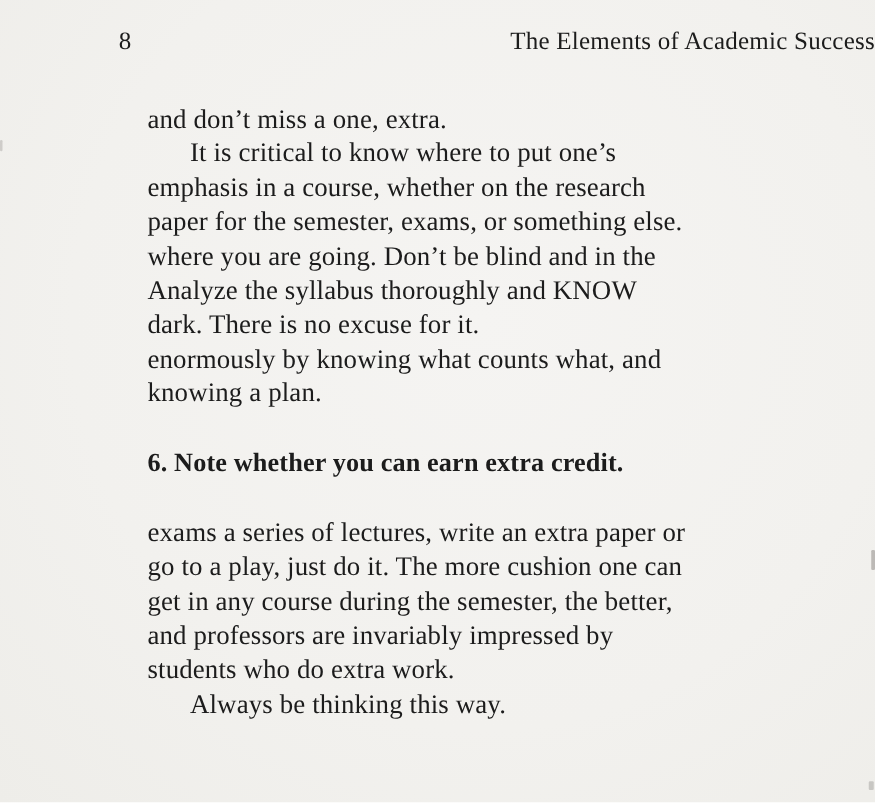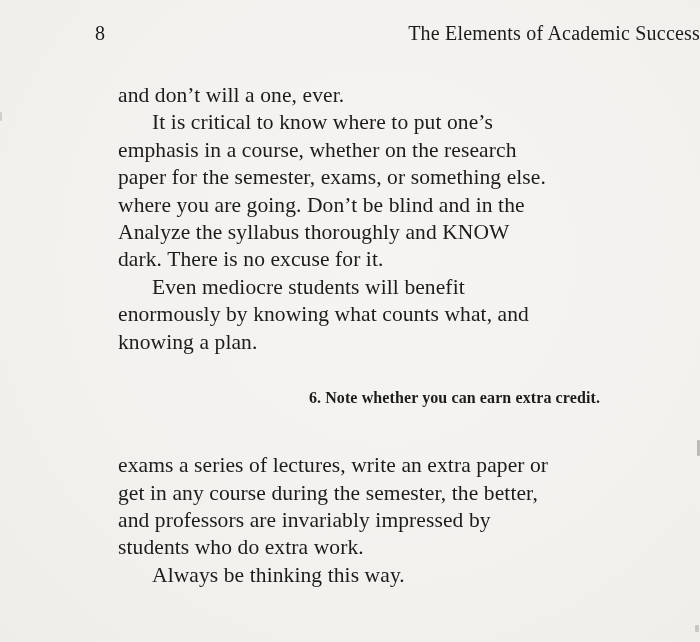--- a/index.html
+++ b/index.html
@@ -38,26 +38,26 @@
     letter-spacing: 0.1px;
   }
   .para { margin: 0; padding: 0; }
   .line {
     display: block;
     height: 27.4px;
     white-space: nowrap;
   }
   .line.indent { padding-left: 34px; }
   .section-heading {
-    margin: 28px 0 41px 0;
+    margin: 28px 0 29px 0;
     padding: 0;
-    font-size: 16px;
+    font-size: 21px;
     line-height: 27.4px;
     font-weight: bold;
-    text-align: right;
+    text-align: left;
     white-space: nowrap;
   }
   .speck {
     position: absolute;
     background: #8f8d89;
     border-radius: 1px;
   }
   .speck.s1 { right: 0; top: 440px; width: 3px; height: 16px; opacity: .55; }
   .speck.s2 { right: 1px; top: 625px; width: 4px; height: 7px; opacity: .4; }
   .speck.s3 { left: 0; top: 112px; width: 2px; height: 9px; opacity: .35; }
@@ -68,42 +68,42 @@
 <div class="page">
 
   <div class="header">
     <span class="pagenum">8</span>
     <div class="running-title">The Elements of Academic Success</div>
   </div>
 
   <div class="text-col">
 
     <p class="para">
-      <span class="line">and don’t will a one, ever.</span>
+      <span class="line">and don’t miss a one, extra.</span>
     </p>
 
     <p class="para">
       <span class="line indent">It is critical to know where to put one’s</span>
       <span class="line">emphasis in a course, whether on the research</span>
       <span class="line">paper for the semester, exams, or something else.</span>
       <span class="line">where you are going. Don’t be blind and in the</span>
       <span class="line">Analyze the syllabus thoroughly and KNOW</span>
       <span class="line">dark. There is no excuse for it.</span>
     </p>
 
     <p class="para">
-      <span class="line indent">Even mediocre students will benefit</span>
       <span class="line">enormously by knowing what counts what, and</span>
       <span class="line">knowing a plan.</span>
     </p>
 
     <h2 class="section-heading">6. Note whether you can earn extra credit.</h2>
 
     <p class="para">
       <span class="line">exams a series of lectures, write an extra paper or</span>
+      <span class="line">go to a play, just do it. The more cushion one can</span>
       <span class="line">get in any course during the semester, the better,</span>
       <span class="line">and professors are invariably impressed by</span>
       <span class="line">students who do extra work.</span>
     </p>
 
     <p class="para">
       <span class="line indent">Always be thinking this way.</span>
     </p>
 
   </div>

